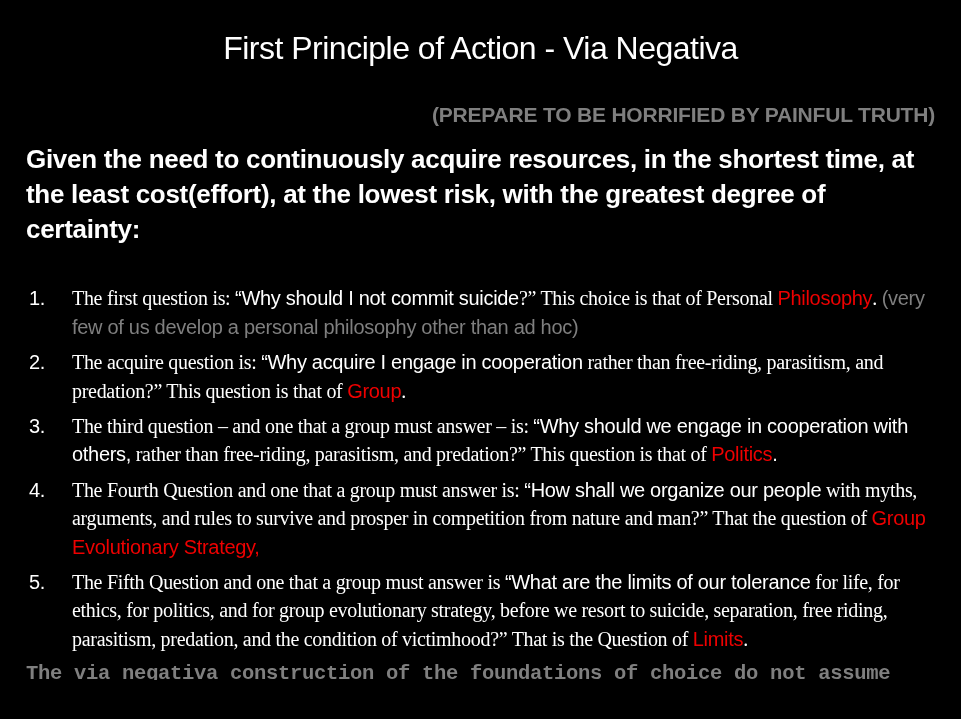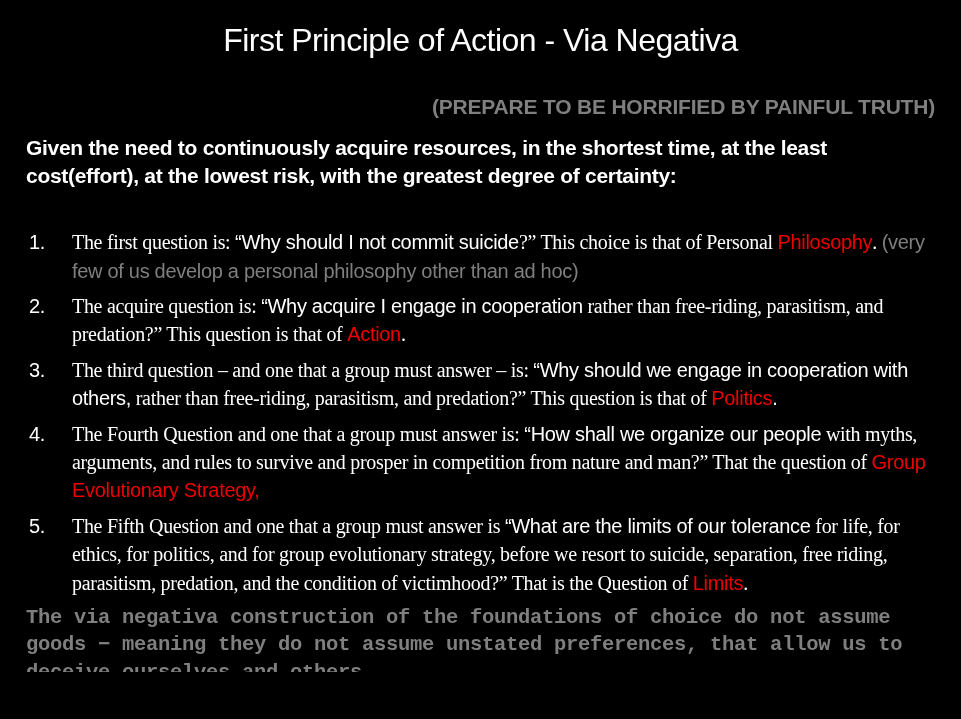--- a/index.html
+++ b/index.html
@@ -4,21 +4,21 @@
 <style>
   html, body {
     margin: 0;
     padding: 0;
     background: #000;
   }
   .slide {
     position: relative;
     width: 961px;
     height: 668px;
-    margin: 4px auto;
+    margin: 12px auto;
     background: var(--bg, #000000);
     overflow: hidden;
     box-sizing: border-box;
     padding: 12px 26px 0 26px;
     font-family: "Liberation Sans", sans-serif;
   }
   .title {
     margin: 6px 0 0 0;
     text-align: center;
     color: var(--text, #ffffff);
@@ -30,21 +30,21 @@
     margin: 36px 0 0 0;
     text-align: right;
     color: var(--muted, #7f7f7f);
     font-size: 21px;
     font-weight: 700;
     letter-spacing: -0.2px;
   }
   .intro {
     margin: 15px 0 0 0;
     color: var(--text, #ffffff);
-    font-size: 21px;
+    font-size: 26px;
     font-weight: 700;
     line-height: 1.34;
     letter-spacing: -0.3px;
   }
   ol.qlist {
     list-style: none;
     margin: 38px 0 0 0;
     padding: 0;
   }
   ol.qlist li {
@@ -81,20 +81,20 @@
 
 <div class="slide">
   <h1 class="title">First Principle of Action - Via Negativa</h1>
 
   <h2 class="subtitle">(PREPARE TO BE HORRIFIED BY PAINFUL TRUTH)</h2>
 
   <p class="intro">Given the need to continuously acquire resources, in the shortest time, at the least cost(effort), at the lowest risk, with the greatest degree of certainty:</p>
 
   <ol class="qlist">
       <li><span class="num">1.</span><span><span class="seg-regular">The first question is: </span><span class="seg-bold">“Why should I not commit suicide</span><span class="seg-regular">?” This choice is that of Personal </span><span class="seg-red">Philosophy</span><span class="seg-regular">. </span><span class="seg-gray">(very few of us develop a personal philosophy other than ad hoc)</span></span></li>
-      <li><span class="num">2.</span><span><span class="seg-regular">The acquire question is: </span><span class="seg-bold">“Why acquire I engage in cooperation</span><span class="seg-regular"> rather than free-riding, parasitism, and predation?” This question is that of </span><span class="seg-red">Action</span><span class="seg-regular">.</span></span></li>
+      <li><span class="num">2.</span><span><span class="seg-regular">The acquire question is: </span><span class="seg-bold">“Why acquire I engage in cooperation</span><span class="seg-regular"> rather than free-riding, parasitism, and predation?” This question is that of </span><span class="seg-red">Group</span><span class="seg-regular">.</span></span></li>
       <li><span class="num">3.</span><span><span class="seg-regular">The third question – and one that a group must answer – is: </span><span class="seg-bold">“Why should we engage in cooperation with others,</span><span class="seg-regular"> rather than free-riding, parasitism, and predation?” This question is that of </span><span class="seg-red">Politics</span><span class="seg-bold">.</span></span></li>
       <li><span class="num">4.</span><span><span class="seg-regular">The Fourth Question and one that a group must answer is: </span><span class="seg-bold">“How shall we organize our people</span><span class="seg-regular"> with myths, arguments, and rules to survive and prosper in competition from nature and man?” That the question of </span><span class="seg-red">Group Evolutionary Strategy,</span></span></li>
       <li><span class="num">5.</span><span><span class="seg-regular">The Fifth Question and one that a group must answer is </span><span class="seg-bold">“What are the limits of our tolerance</span><span class="seg-regular"> for life, for ethics, for politics, and for group evolutionary strategy, before we resort to suicide, separation, free riding, parasitism, predation, and the condition of victimhood?” That is the Question of </span><span class="seg-red">Limits</span><span class="seg-regular">.</span></span></li>
     </ol>
 
   <p class="footnote">The via negativa construction of the foundations of choice do not assume goods − meaning they do not assume unstated preferences, that allow us to deceive ourselves and others.</p>
 </div>
 
 </body></html>

